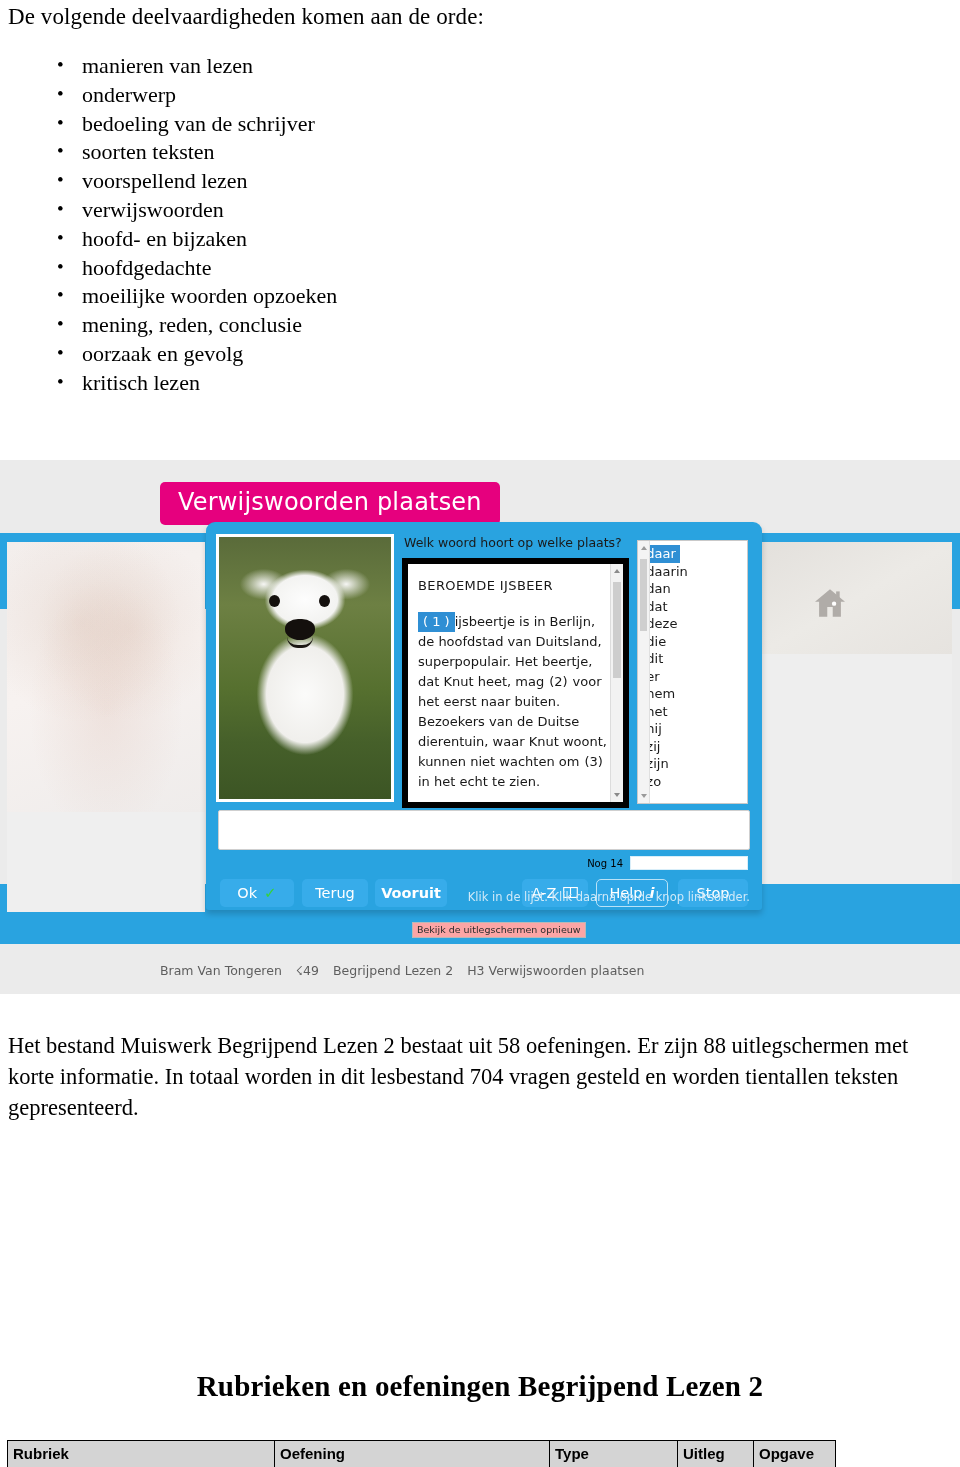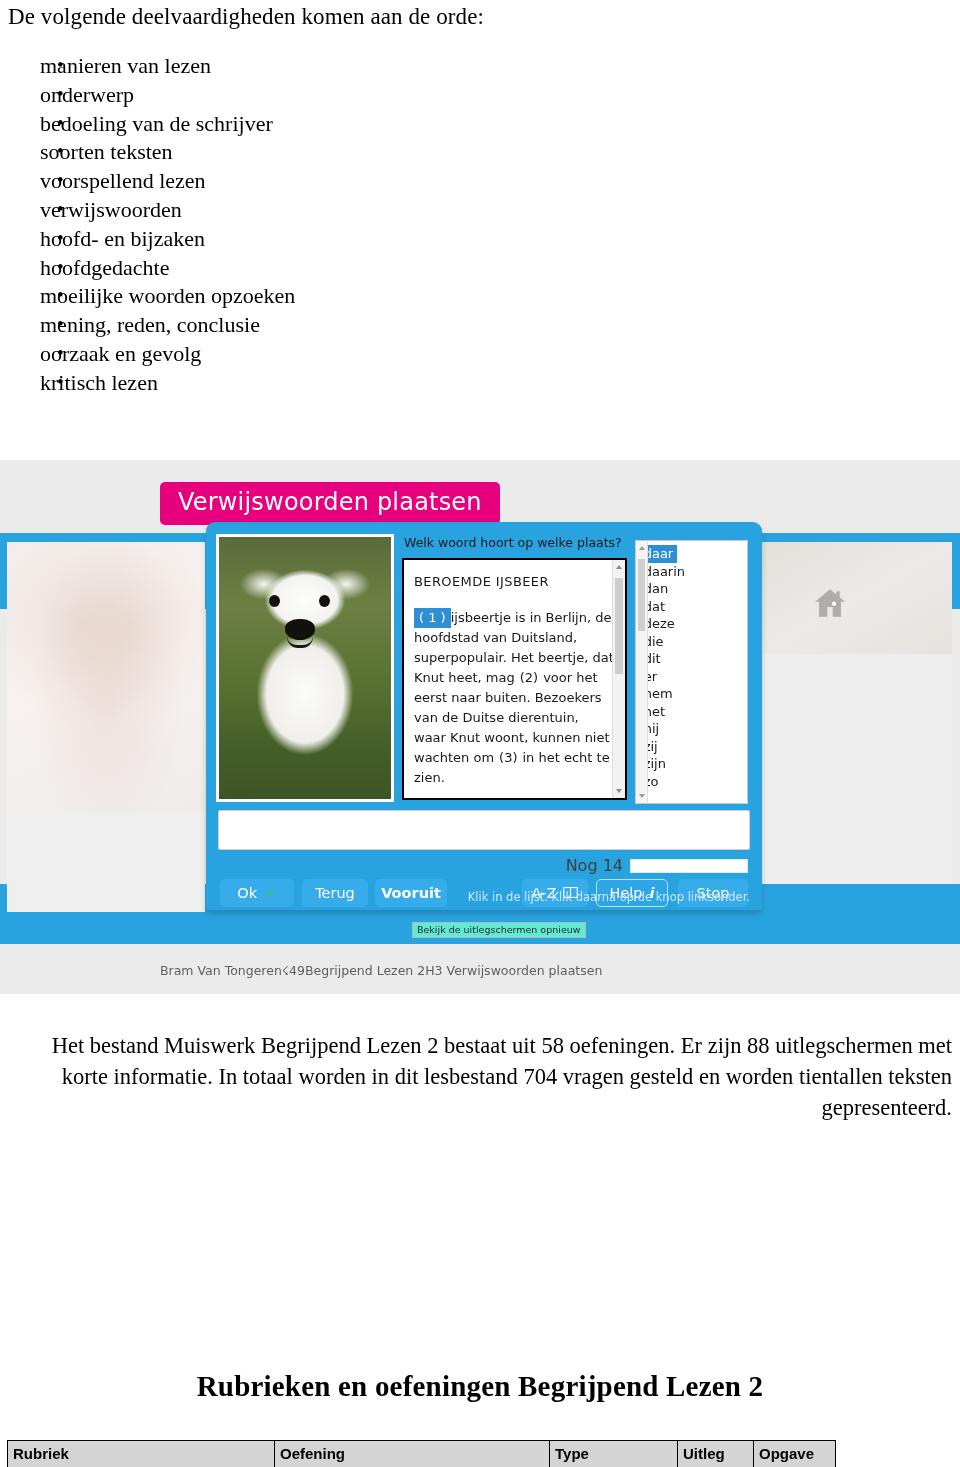--- a/index.html
+++ b/index.html
@@ -26,36 +26,35 @@
     position: absolute;
     left: 0; top: 52px;
     margin: 0;
     padding: 0;
     list-style: none;
   }
   .skill-list li {
     position: relative;
     font-size: 22px;
     line-height: 28.8px;
-    padding-left: 40px;
+    padding-left: 82px;
   }
   .skill-list li::before {
     content: "\2022";
     position: absolute;
     left: 57px; top: -1px;
     font-size: 19px;
   }
 
   .doc-para {
     position: absolute;
     left: 8px; top: 1030px;
     width: 944px;
     font-size: 22.5px;
     line-height: 31px;
-    text-align: right;
   }
 
   .doc-heading {
     position: absolute;
     left: 8px; top: 1370px;
     width: 944px;
     text-align: center;
     font-size: 29px;
     font-weight: bold;
     letter-spacing: .2px;
@@ -224,21 +223,21 @@
   .q-prompt {
     color: #1a1a1a;
     font-size: 12.5px;
     line-height: 16px;
     padding: 1px 0 7px 2px;
     width: 100%;
   }
   .text-box {
     width: 222px; height: 238px;
     background: #fff;
-    border: 2px solid #000000;
+    border: 6px solid #000000;
     position: relative;
     overflow: hidden;
   }
   .text-body {
     padding: 12px 10px 0 10px;
     font-size: 13px;
     line-height: 20px;
     color: #181818;
   }
   .text-title {
@@ -335,22 +334,22 @@
     border-radius: 2px;
   }
 
   .progress-row {
     position: absolute;
     right: 14px; top: 334px;
     display: flex;
     align-items: center;
     gap: 7px;
     font-family: "DejaVu Sans", "Liberation Sans", sans-serif;
-    color: #404040;
-    font-size: 16px;
+    color: #000000;
+    font-size: 10px;
   }
   .progress-bar {
     width: 116px; height: 12px;
     background: #fff;
     border: 1px solid #d9eef9;
   }
 
   .btn-row {
     position: absolute;
     left: 14px; top: 357px;
@@ -381,34 +380,35 @@
     position: absolute;
     right: 12px; bottom: 6px;
     color: #cfe9f8;
     font-family: "DejaVu Sans", "Liberation Sans", sans-serif;
     font-size: 11.5px;
     white-space: nowrap;
   }
   .tooltip {
     position: absolute;
     left: 412px; top: 462px;
-    background: #5eead4;
+    background: #fca5a5;
     border: 1px solid #b8b8b8;
     color: #2b2b2b;
     font-family: "DejaVu Sans", "Liberation Sans", sans-serif;
     font-size: 9.5px;
     padding: 1px 4px 2px 4px;
     white-space: nowrap;
     z-index: 7;
   }
 
   .statusbar {
     position: absolute;
     left: 160px; top: 503px;
     display: flex;
+    gap: 14px;
     align-items: baseline;
     font-family: "DejaVu Sans", "Liberation Sans", sans-serif;
     font-size: 12.5px;
     color: #5e5e5e;
     white-space: nowrap;
   }
 </style>
 </head>
 <body>
 

